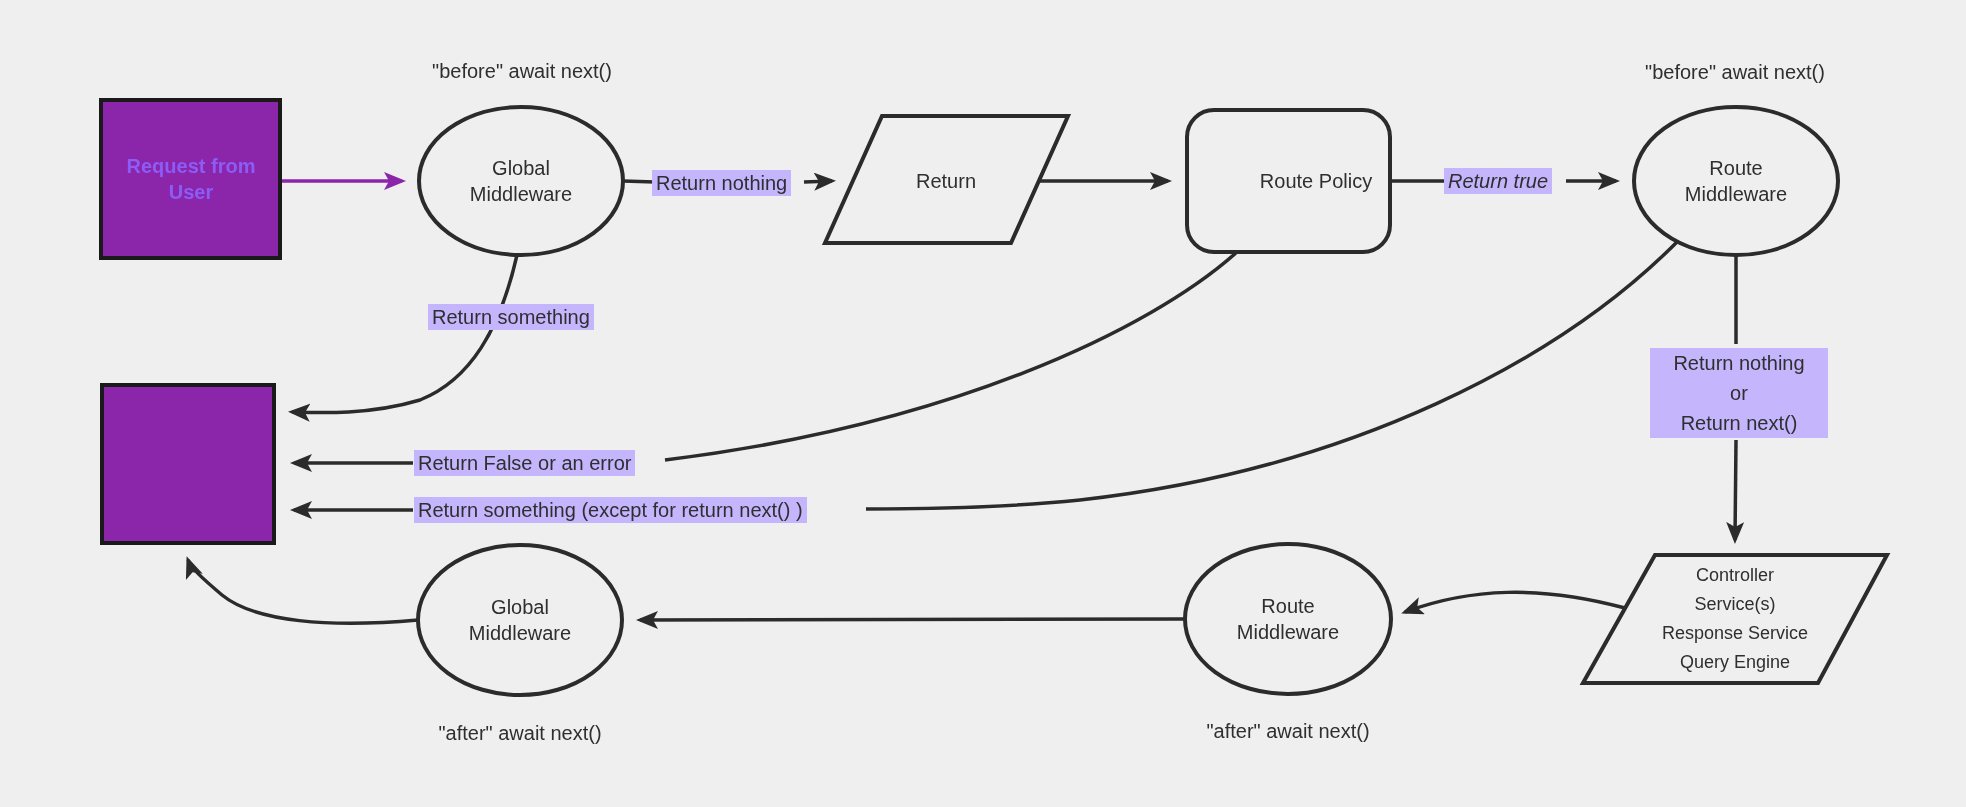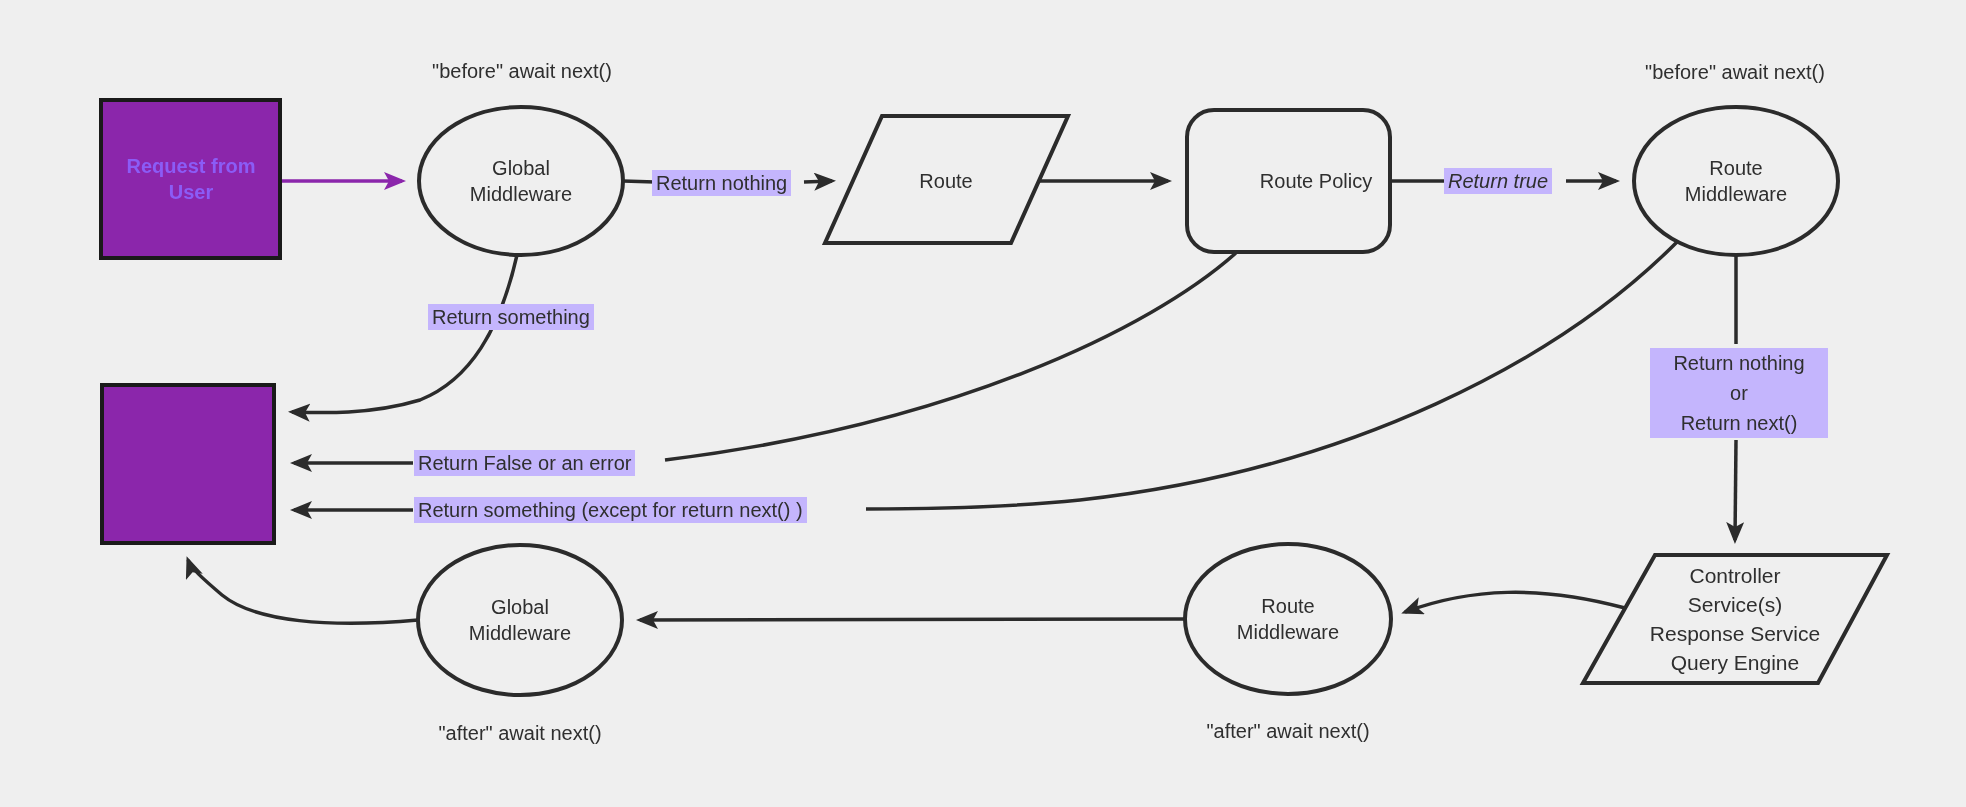--- a/index.html
+++ b/index.html
@@ -17,21 +17,21 @@
     display:flex;align-items:center;justify-content:center;
     text-align:center;
     font-size:20px;line-height:1.3;
     white-space:pre-wrap;
   }
   .node-text{font-weight:bold;color:#8b5cf6;}
   .edge-lbl{background:#c4b5fd;padding:0 4px;}
   .left-lbl{justify-content:flex-start;text-align:left;}
   .stack{display:flex;flex-direction:column;align-items:center;justify-content:center;}
   .stack span{display:block;}
-  .controller-text{font-size:21px;line-height:29px;}
+  .controller-text{font-size:18px;line-height:29px;}
   .or-text{line-height:30px;}
 </style>
 </head>
 <body>
 
 <div id="canvas">
 
   <svg id="shapes" width="1966" height="807" viewBox="0 0 1966 807">
     <defs>
       <marker id="arrowDark" markerUnits="userSpaceOnUse" markerWidth="26" markerHeight="20" refX="18" refY="9" orient="auto">
@@ -65,21 +65,21 @@
     <polygon points="882,116 1068,116 1011,243 825,243" fill="#efefef" stroke="#2b2b2b" stroke-width="4"></polygon>
     <rect x="1187" y="110" width="203" height="142" rx="27" fill="#efefef" stroke="#2b2b2b" stroke-width="4"></rect>
     <ellipse cx="1736" cy="181" rx="102" ry="74" fill="#efefef" stroke="#2b2b2b" stroke-width="4"></ellipse>
     <ellipse cx="520" cy="620" rx="102" ry="75" fill="#efefef" stroke="#2b2b2b" stroke-width="4"></ellipse>
     <ellipse cx="1288" cy="619" rx="103" ry="75" fill="#efefef" stroke="#2b2b2b" stroke-width="4"></ellipse>
     <polygon points="1655,555 1887,555 1818,683 1583,683" fill="#efefef" stroke="#2b2b2b" stroke-width="4"></polygon>
   </svg>
 
   <div class="lbl node-text" style="left:106px;top:105px;width:170px;height:148px;">Request from User</div>
   <div class="lbl" style="left:451px;top:151px;width:140px;height:60px;">Global Middleware</div>
-  <div class="lbl" style="left:896px;top:166px;width:100px;height:30px;">Route</div>
+  <div class="lbl" style="left:896px;top:166px;width:100px;height:30px;">Return</div>
   <div class="lbl" style="left:1216px;top:166px;width:200px;height:30px;">Route Policy</div>
   <div class="lbl" style="left:1666px;top:151px;width:140px;height:60px;">Route Middleware</div>
   <div class="lbl" style="left:450px;top:590px;width:140px;height:60px;">Global Middleware</div>
   <div class="lbl" style="left:1218px;top:589px;width:140px;height:60px;">Route Middleware</div>
   <div class="lbl stack controller-text" style="left:1625px;top:561px;width:220px;height:116px;">
     <span>Controller</span>
     <span>Service(s)</span>
     <span>Response Service</span>
     <span>Query Engine</span>
   </div>

